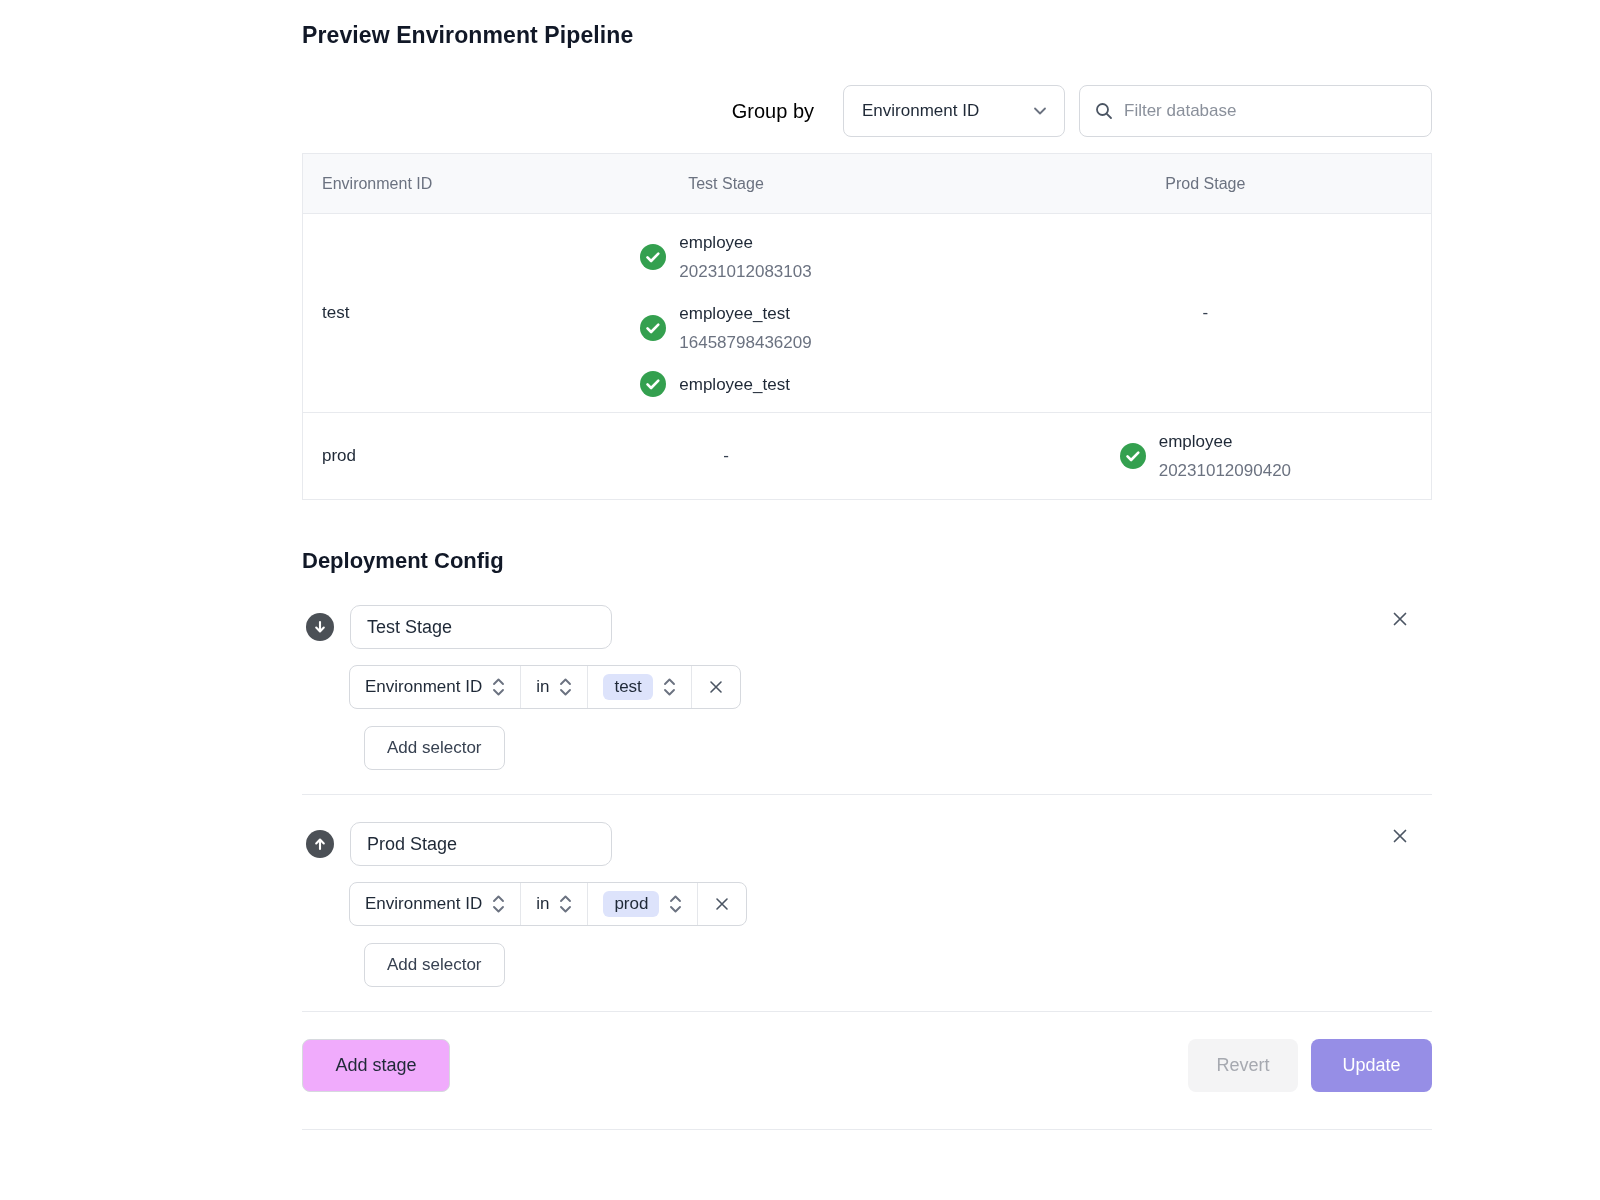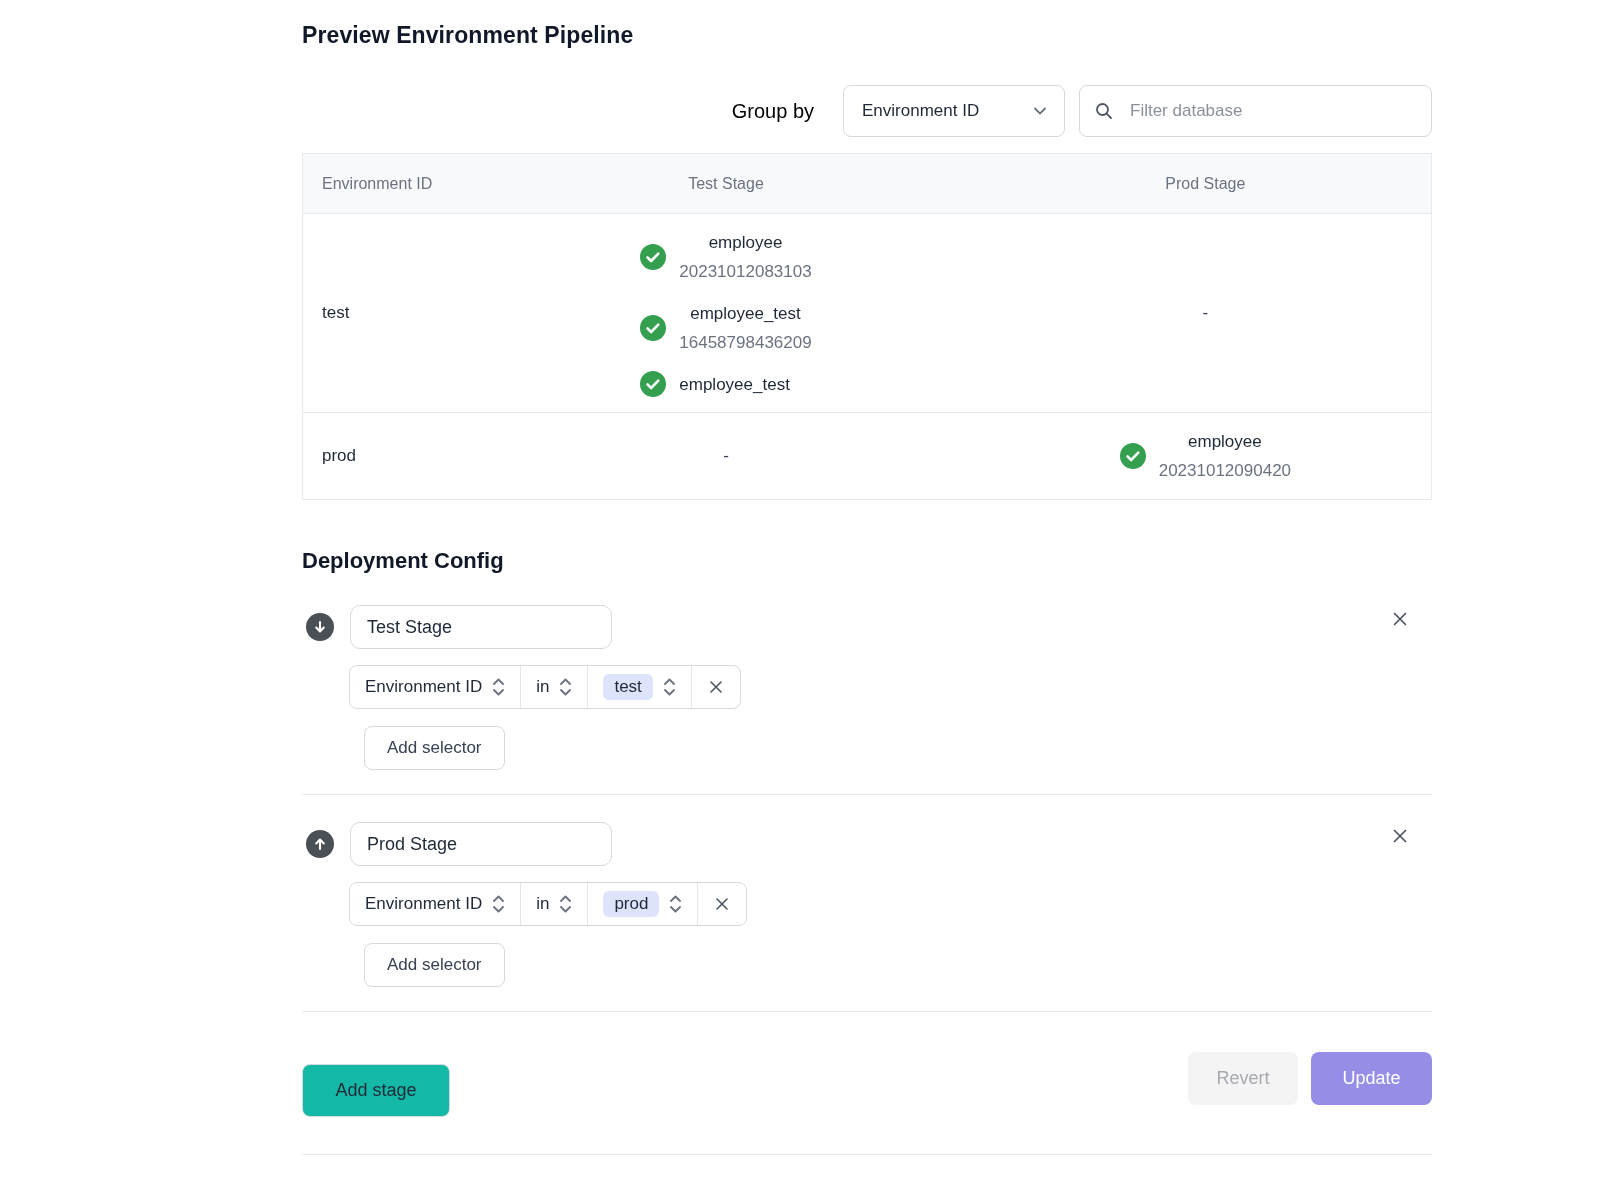--- a/index.html
+++ b/index.html
@@ -9,41 +9,41 @@
 
   .page-title { font-size:23px; font-weight:700; color:#111827; letter-spacing:.1px; }
 
   
   .toolbar { margin-top:36px; display:flex; justify-content:flex-end; align-items:center; gap:14px; }
   .groupby-label { font-size:20px; color:#000000; margin-right:15px; }
   .select-box { width:222px; height:52px; border:1px solid #d6d9de; border-radius:8px;
     display:flex; align-items:center; justify-content:space-between; padding:0 16px 0 18px;
     font-size:17px; color:#1f2937; background:#fff; cursor:pointer; }
   .filter-box { width:353px; height:52px; border:1px solid #d6d9de; border-radius:8px;
-    display:flex; align-items:center; gap:16px; padding:0 14px; background:#fff; }
+    display:flex; align-items:center; gap:10px; padding:0 14px; background:#fff; }
   .filter-box input { border:none; outline:none; font-size:17px; width:100%;
     font-family:"Liberation Sans", sans-serif; color:#1f2937; }
   .filter-box input::placeholder { color:#8a909b; }
 
   
   .ptable { margin-top:16px; border:1px solid #e8eaee; }
   .prow { display:grid; grid-template-columns:15% 45% 40%; align-items:center; }
   .phead { background:#f8f9fb; height:60px; border-bottom:1px solid #e8eaee; }
   .phead .pcell { font-size:16px; color:#6b7280; font-weight:500; }
   .pcell { display:flex; justify-content:center; align-items:center; }
   .pcell.left { justify-content:flex-start; padding-left:19px; }
   .pbody-row { border-bottom:1px solid #e8eaee; }
   .pbody-row:last-child { border-bottom:none; }
   .row-test { height:199px; }
   .row-prod { height:86px; }
   .env-name { font-size:17px; color:#1f2937; }
   .db-list { display:flex; flex-direction:column; gap:13px; align-items:flex-start; }
   .db-entry { display:flex; align-items:center; gap:13px; }
   .db-text { font-size:17px; line-height:29px; }
-  .db-name { color:#1f2937;text-align:center; }
+  .db-name { color:#1f2937; }
   .db-version { color:#6b7280; }
   .dash { font-size:17px; color:#374151; }
   .check-badge { width:26px; height:26px; flex:0 0 26px; }
 
   
   .section-title { margin-top:48px; font-size:22px; font-weight:700; color:#111827; }
   .stage-block { position:relative; }
   .stage-head { margin-top:31px; display:flex; align-items:flex-start; }
   .dir-circle { width:28px; height:28px; border-radius:50%; background:#4b5056;
     display:flex; align-items:center; justify-content:center; margin-top:8px; margin-left:4px; flex:0 0 28px; }
@@ -61,21 +61,21 @@
   .add-selector { margin-left:62px; margin-top:17px; height:44px; padding:0 22px;
     background:#fff; border:1px solid #d6d9de; border-radius:8px; font-size:17px; color:#374151;
     cursor:pointer; font-family:"Liberation Sans", sans-serif; display:inline-flex; align-items:center; }
   .hdivider { margin-top:24px; border:none; border-top:1px solid #e8eaee; }
   .stage2 .stage-head { margin-top:27px; }
 
   
   .footer-bar { margin-top:27px; display:flex; align-items:center; }
   .btn { height:53px; border-radius:8px; font-size:18px; cursor:pointer;
     font-family:"Liberation Sans", sans-serif; display:inline-flex; align-items:center; justify-content:center; }
-  .btn-add-stage { width:148px; background:#14b8a6; border:1px solid #d6d9de; color:#1f2937;margin-top:25px; }
+  .btn-add-stage { width:148px; background:#f0abfc; border:1px solid #d6d9de; color:#1f2937; }
   .btn-revert { width:110px; background:#f4f4f5; border:none; color:#a6a9b0; margin-left:auto; }
   .btn-update { width:121px; background:#968ee6; border:none; color:#ffffff; margin-left:13px; font-weight:500; }
   .bottom-rule { margin-top:37px; border:none; border-top:1px solid #e8eaee; }
 
   svg { display:block; }
 </style>
 </head>
 <body>
 
 <div class="content">

